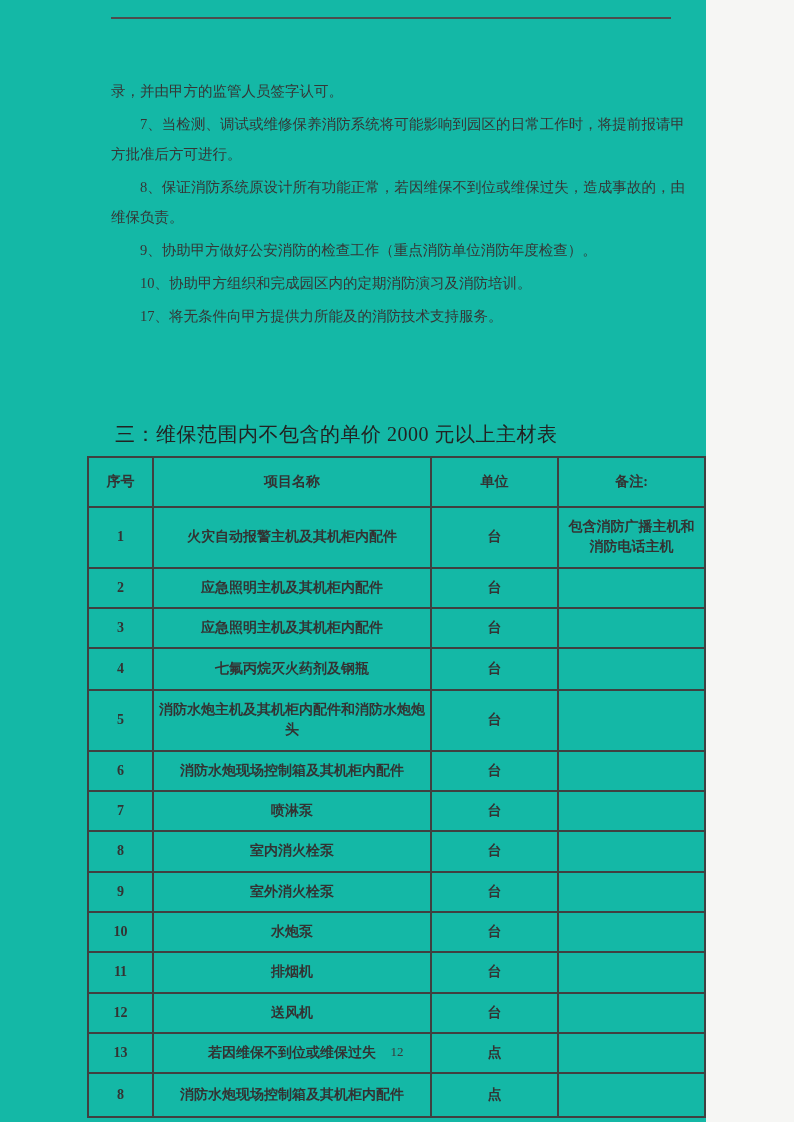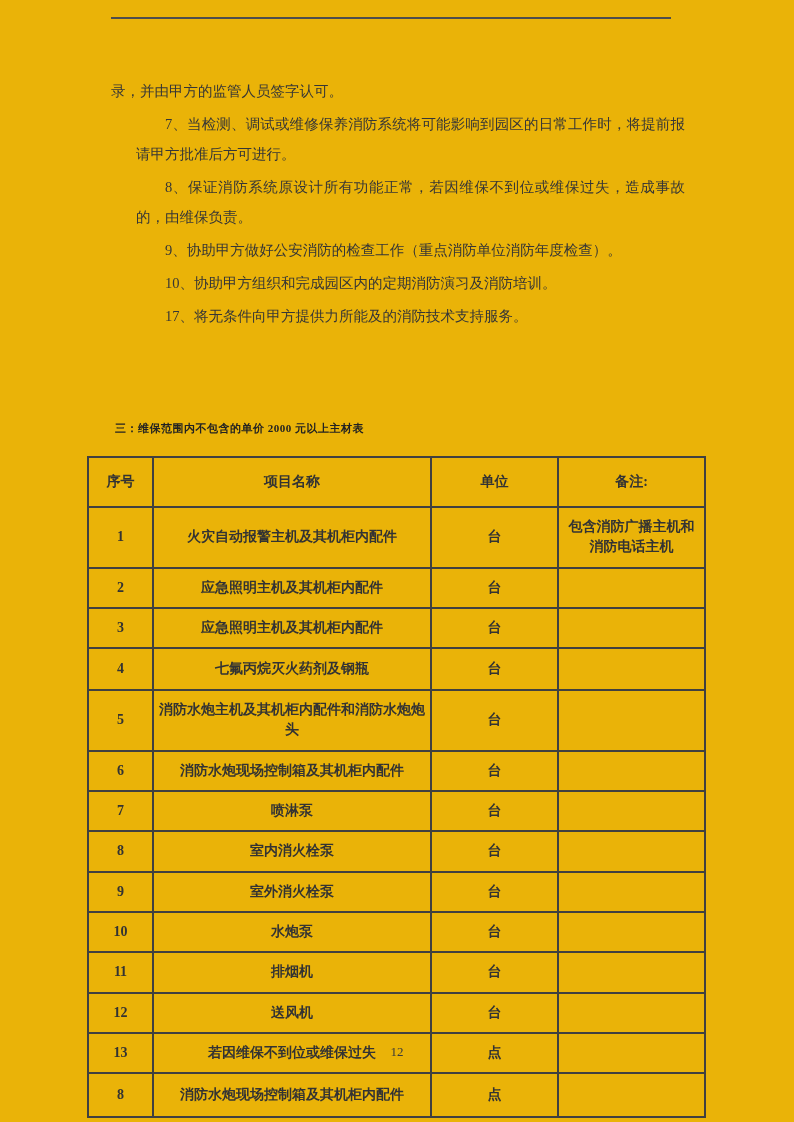--- a/index.html
+++ b/index.html
@@ -3,47 +3,47 @@
 <meta charset="utf-8">
 <style>
   html, body { margin: 0; padding: 0; }
   body {
     width: 794px; height: 1122px;
     background: #f6f6f4;
     font-family: "Liberation Serif", "DejaVu Serif", serif;
   }
   .page {
     position: relative;
-    width: 794px; height: 1122px;
-    background: #eab308;
+    width: 706px; height: 1122px;
+    background: #14b8a6;
     overflow: hidden;
     color: #323232;
   }
   .top-rule {
     position: absolute;
     left: 111px; top: 17px;
     width: 560px; height: 2px;
     background: #4d4d4d;
   }
   .body-text {
     position: absolute;
     left: 111px; top: 76px;
     width: 574px;
     font-size: 14.5px;
     line-height: 30px;
     text-align: justify;
     color: #363636;
   }
   .body-text p { margin: 0 0 3px 0; }
-  .body-text p.indent { text-indent: 2em; margin-left: 25px; }
+  .body-text p.indent { text-indent: 2em; }
   .section-heading {
     position: absolute;
     left: 115px; top: 421px;
-    font-size: 11px;
-    font-weight: bold;
+    font-size: 20px;
+    font-weight: normal;
     color: #222;
     letter-spacing: 0.5px;
   }
   .mat-table {
     position: absolute;
     left: 87px; top: 456px;
     width: 617px;
     border-collapse: collapse;
     table-layout: fixed;
     font-size: 14px;

